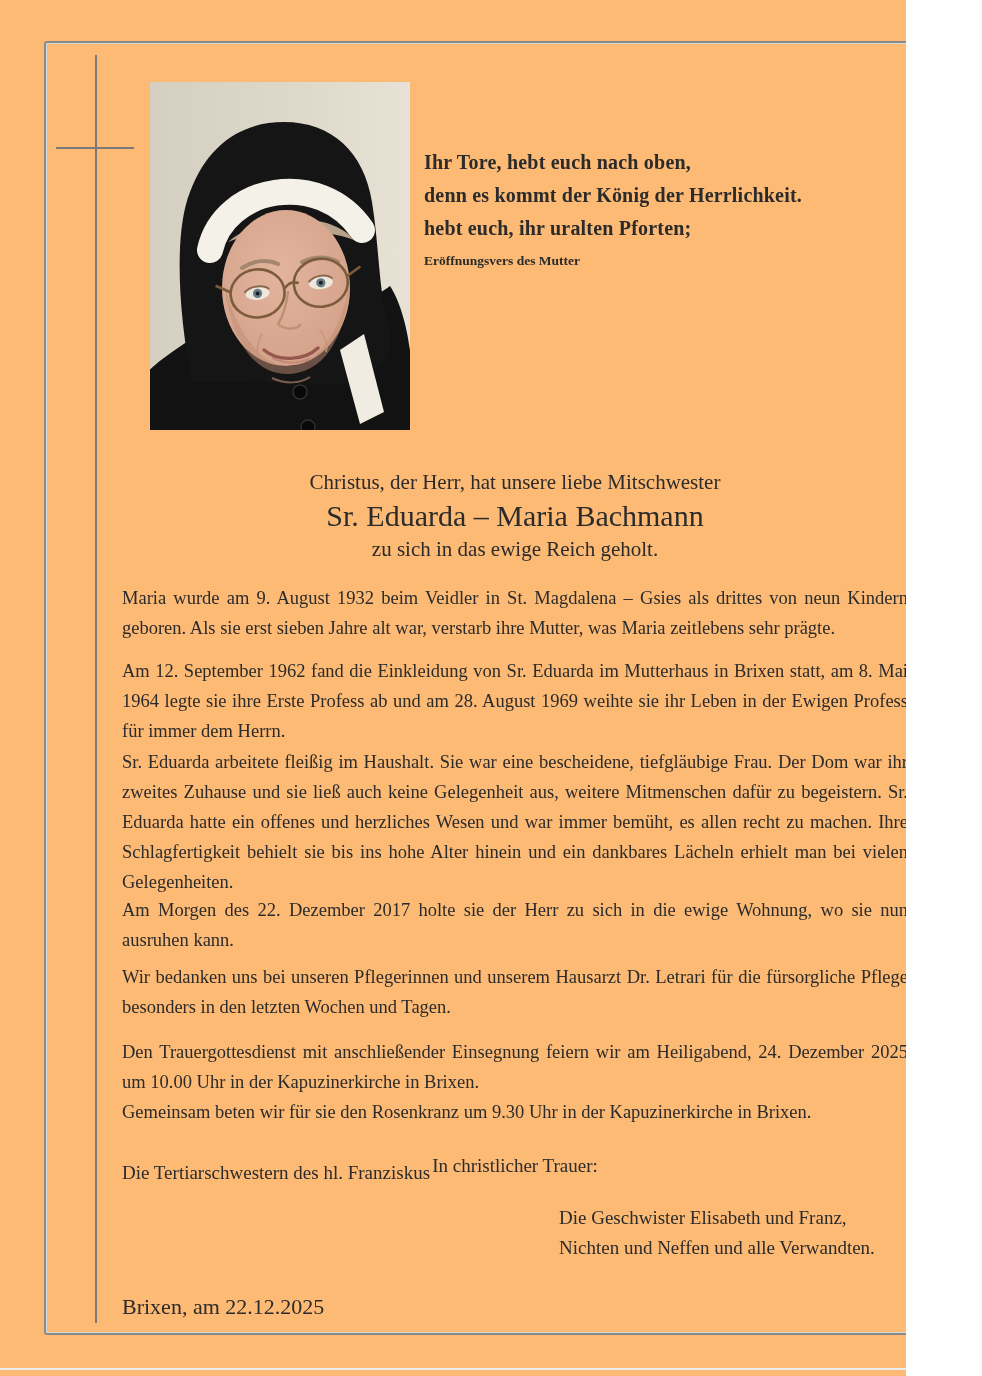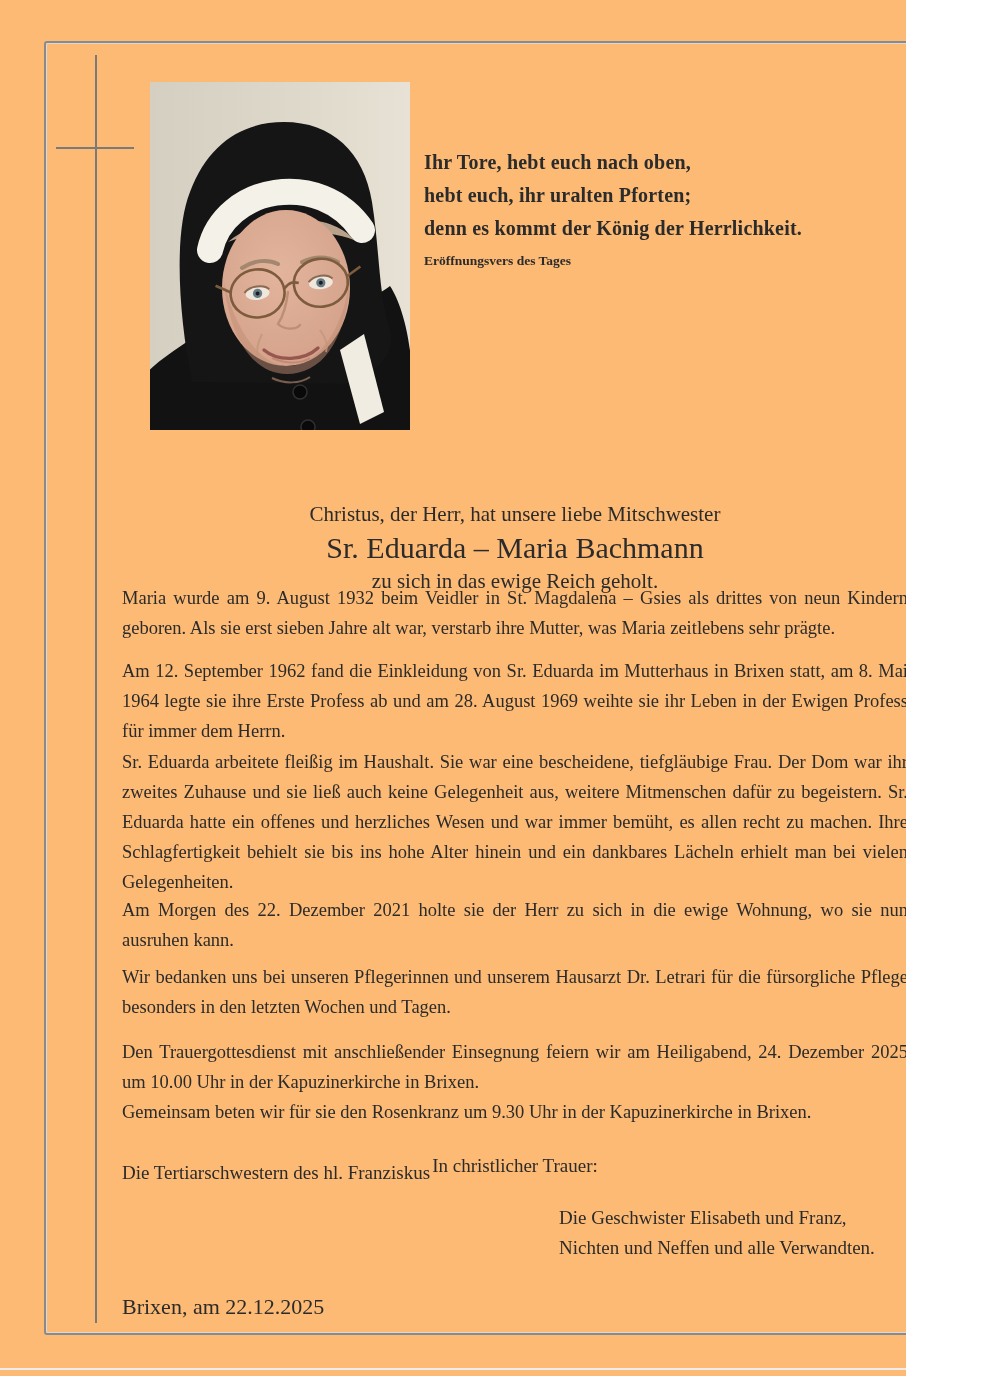--- a/index.html
+++ b/index.html
@@ -18,21 +18,21 @@
   .cross-v{position:absolute;left:95px;top:55px;width:2px;height:1268px;background:var(--cross-color,#7a7a7a);}
   .cross-h{position:absolute;left:56px;top:147px;width:78px;height:2px;background:var(--cross-color,#7a7a7a);}
 
   .photo{position:absolute;left:150px;top:82px;width:260px;height:348px;}
 
   .quote{position:absolute;left:424px;top:146px;width:470px;}
   .quote-line{font-size:20px;line-height:33px;font-weight:bold;letter-spacing:.2px;}
   .quote-attr{margin-top:8px;font-size:13.5px;font-weight:bold;line-height:16px;}
 
   .headings{position:absolute;left:122px;top:468px;width:786px;text-align:center;}
-  .head-intro{font-size:21px;line-height:29px;margin-top:32px;}
+  .head-intro{font-size:21px;line-height:29px;}
   .head-name{font-size:30px;line-height:38px;}
   .head-outro{font-size:21px;line-height:29px;}
 
   .para{position:absolute;left:122px;width:786px;font-size:18.5px;line-height:30px;
         text-align:justify;}
   .p-birth{top:583px;}
   .p-vocation{top:656px;}
   .p-life{top:747px;}
   .p-death{top:895px;}
   .p-thanks{top:962px;}
@@ -122,35 +122,35 @@
 
       <path d="M122,296 C134,302 150,302 160,295" stroke="#bd8f74" stroke-width="2" fill="none" opacity="0.6"></path>
 
       <circle cx="150" cy="310" r="7" fill="#090909" stroke="#303030" stroke-width="1.5"></circle>
       <circle cx="158" cy="345" r="7" fill="#090909" stroke="#303030" stroke-width="1.5"></circle>
     </g>
   </svg>
 
   <div class="quote">
     <div class="quote-line">Ihr Tore, hebt euch nach oben,</div>
+    <div class="quote-line">denn es kommt der König der Herrlichkeit.</div>
     <div class="quote-line">hebt euch, ihr uralten Pforten;</div>
-    <div class="quote-line">denn es kommt der König der Herrlichkeit.</div>
-    <div class="quote-attr">Eröffnungsvers des Tages</div>
+    <div class="quote-attr">Eröffnungsvers des Mutter</div>
   </div>
 
   <div class="headings">
     <div class="head-intro">Christus, der Herr, hat unsere liebe Mitschwester</div>
     <div class="head-name">Sr. Eduarda – Maria Bachmann</div>
     <div class="head-outro">zu sich in das ewige Reich geholt.</div>
   </div>
 
   <div class="para p-birth">Maria wurde am 9. August 1932 beim Veidler in St. Magdalena – Gsies als drittes von neun Kindern geboren. Als sie erst sieben Jahre alt war, verstarb ihre Mutter, was Maria zeitlebens sehr prägte.</div>
   <div class="para p-vocation">Am 12. September 1962 fand die Einkleidung von Sr. Eduarda im Mutterhaus in Brixen statt, am 8. Mai 1964 legte sie ihre Erste Profess ab und am 28. August 1969 weihte sie ihr Leben in der Ewigen Profess für immer dem Herrn.</div>
   <div class="para p-life">Sr. Eduarda arbeitete fleißig im Haushalt. Sie war eine bescheidene, tiefgläubige Frau. Der Dom war ihr zweites Zuhause und sie ließ auch keine Gelegenheit aus, weitere Mitmenschen dafür zu begeistern. Sr. Eduarda hatte ein offenes und herzliches Wesen und war immer bemüht, es allen recht zu machen. Ihre Schlagfertigkeit behielt sie bis ins hohe Alter hinein und ein dankbares Lächeln erhielt man bei vielen Gelegenheiten.</div>
-  <div class="para p-death">Am Morgen des 22. Dezember 2021 holte sie der Herr zu sich in die ewige Wohnung, wo sie nun ausruhen kann.</div>
+  <div class="para p-death">Am Morgen des 22. Dezember 2017 holte sie der Herr zu sich in die ewige Wohnung, wo sie nun ausruhen kann.</div>
   <div class="para p-thanks">Wir bedanken uns bei unseren Pflegerinnen und unserem Hausarzt Dr. Letrari für die fürsorgliche Pflege besonders in den letzten Wochen und Tagen.</div>
   <div class="para p-funeral">
     <span>Den Trauergottesdienst mit anschließender Einsegnung feiern wir am Heiligabend, 24. Dezember 2025 um 10.00 Uhr in der Kapuzinerkirche in Brixen.</span>
     <span>Gemeinsam beten wir für sie den Rosenkranz um 9.30 Uhr in der Kapuzinerkirche in Brixen.</span>
   </div>
 
   <div class="closing-heading">In christlicher Trauer:</div>
   <div class="sig-left">Die Tertiarschwestern des hl. Franziskus</div>
   <div class="sig-right">
     <div>Die Geschwister Elisabeth und Franz,</div>

